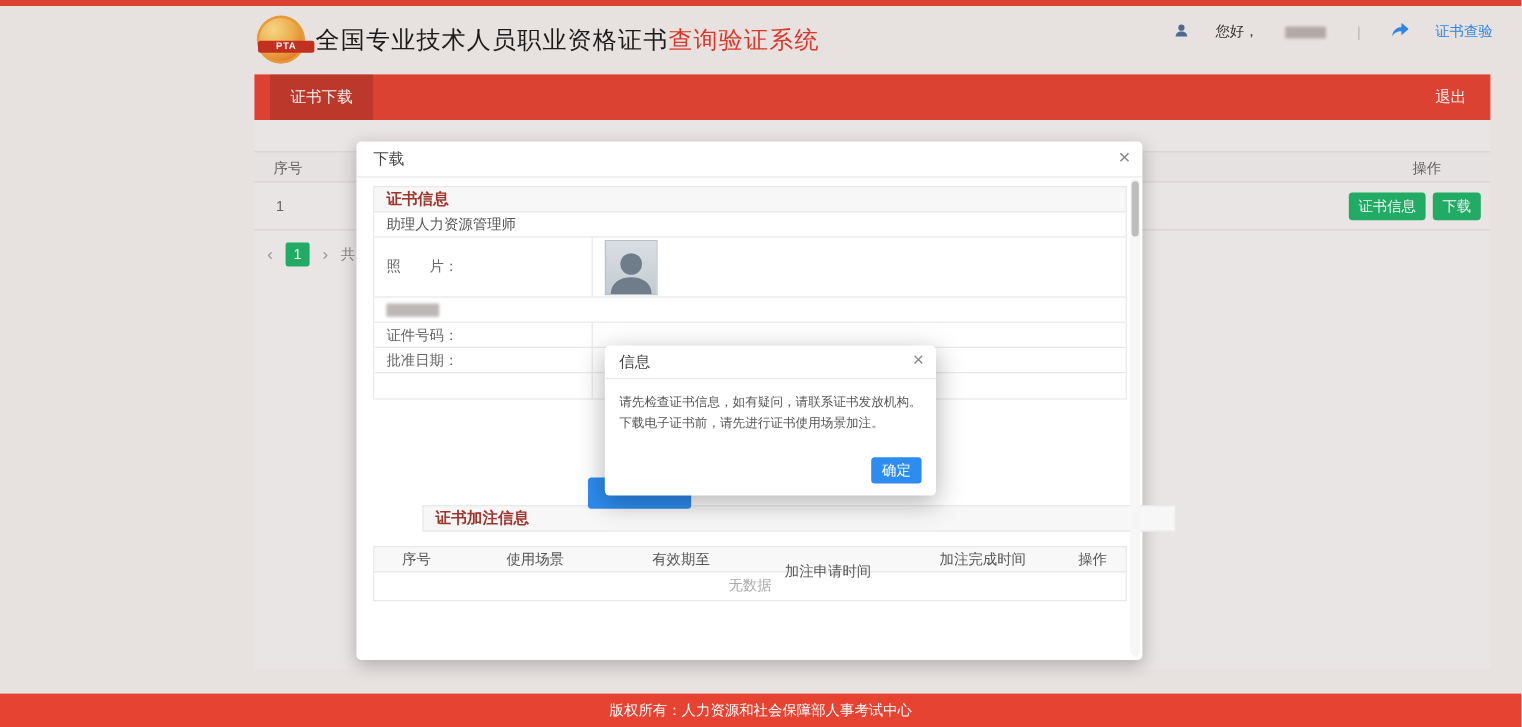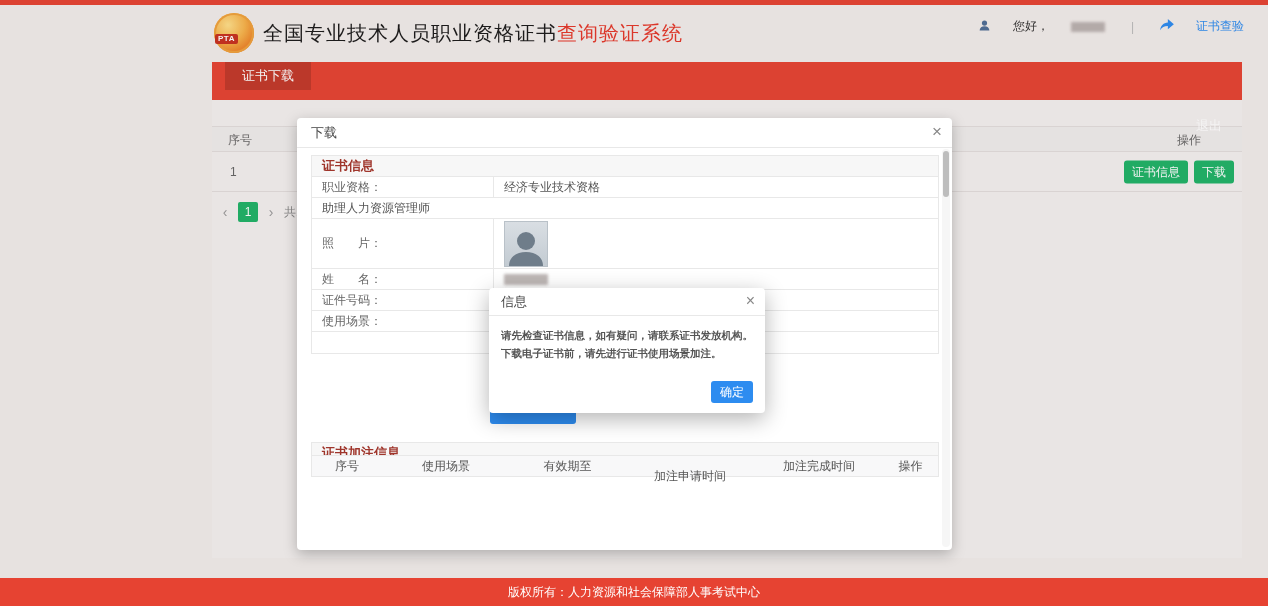--- a/index.html
+++ b/index.html
@@ -6,34 +6,34 @@
   body{font-family:"Liberation Sans","DejaVu Sans",sans-serif;}
   .stage{position:relative;width:1268px;height:606px;background:#f2edeb;overflow:hidden;font-size:12px;color:#555;}
   .topbar{position:absolute;left:0;top:0;width:100%;height:5px;background:#e64332;z-index:2;}
 
   
   .brand{position:absolute;left:214px;top:13px;display:flex;align-items:center;gap:9px;z-index:2;}
   .logo{width:40px;height:40px;border-radius:50%;position:relative;flex:0 0 auto;
         background:radial-gradient(circle at 35% 30%,#ffe08a 0%,#f7b24a 45%,#ef8a2d 70%,#e05a28 100%);
         box-shadow:inset 0 0 0 2px #f0a23c;}
   .logo-text{position:absolute;left:1px;bottom:9px;background:#c8311f;color:#fff;font-size:8px;line-height:10px;
-             padding:0 3px;border-radius:2px;font-weight:bold;letter-spacing:.5px;}
+             padding:0 15px;border-radius:2px;font-weight:bold;letter-spacing:.5px;}
   .title{font-size:20px;font-weight:normal;color:#1a1a1a;letter-spacing:1px;white-space:nowrap;}
   .title .accent{color:#e5382a;}
   .userbar{position:absolute;right:24px;top:18px;display:flex;align-items:center;gap:22px;font-size:12px;color:#333;z-index:2;}
   .redact{background:#a89f9d;filter:blur(1.5px);opacity:.75;border-radius:1px;display:inline-block;}
   .redact-user{width:34px;height:10px;}
   .sep{color:#bbb;margin:0 4px;}
   .verify-link{color:#2d8cf0;cursor:pointer;text-decoration:none;}
 
   
   .nav{position:absolute;left:212px;top:62px;width:1030px;height:38px;background:#e64332;z-index:2;}
-  .nav-tab{position:absolute;left:13px;top:0;height:28px;width:86px;background:rgba(0,0,0,.15);color:#fff;
+  .nav-tab{position:absolute;left:13px;top:0;height:38px;width:86px;background:rgba(0,0,0,.15);color:#fff;
            font-size:13px;display:flex;align-items:center;justify-content:center;cursor:pointer;}
-  .nav-logout{position:absolute;right:20px;top:0;height:38px;display:flex;align-items:center;color:#fff;font-size:13px;cursor:pointer;margin-top:45px;}
+  .nav-logout{position:absolute;right:20px;top:0;height:38px;display:flex;align-items:center;color:#fff;font-size:13px;cursor:pointer;}
 
   
   .panel{position:absolute;left:212px;top:100px;width:1030px;height:458px;background:#f4f1f0;z-index:1;}
   .thead{position:absolute;left:0;top:26px;width:100%;height:26px;box-sizing:border-box;
          border-top:1px solid #e3dedc;border-bottom:1px solid #e3dedc;background:#f0edec;color:#666;}
   .th-index{position:absolute;left:16px;top:0;line-height:26px;}
   .th-action{position:absolute;left:965px;top:0;line-height:26px;}
   .trow{position:absolute;left:0;top:52px;width:100%;height:40px;border-bottom:1px solid #e3dedc;box-sizing:border-box;}
   .cell-index{position:absolute;left:18px;top:0;line-height:40px;color:#666;}
   .row-actions{position:absolute;right:8px;top:50%;transform:translateY(-50%);display:flex;gap:6px;}
@@ -53,21 +53,21 @@
             box-shadow:0 4px 14px rgba(0,0,0,.25);z-index:10;}
   .dm-header{position:absolute;left:0;top:0;width:100%;height:30px;box-sizing:border-box;border-bottom:1px solid #e8e8e8;}
   .dm-title{position:absolute;left:14px;top:0;line-height:30px;font-size:13px;color:#444;}
   .dm-close{position:absolute;right:10px;top:4px;font-size:17px;color:#888;cursor:pointer;line-height:20px;}
   .dm-scrollbar{position:absolute;right:2px;top:31px;width:8px;height:398px;background:#f6f6f6;border-radius:4px;}
   .dm-thumb{position:absolute;left:1px;top:2px;width:6px;height:46px;background:#bdbdbd;border-radius:3px;cursor:pointer;}
 
   .sec-bar{position:absolute;left:14px;width:628px;height:22px;box-sizing:border-box;background:#f7f7f7;
            border:1px solid #e8e8e8;color:#9f352b;font-weight:bold;font-size:13px;line-height:20px;padding-left:10px;}
   .sec-cert{top:37px;}
-  .sec-ann{top:324px;}
+  .sec-ann{top:303px;margin-left:41px;}
 
   .info-table{position:absolute;left:14px;top:59px;width:628px;box-sizing:border-box;
               border-left:1px solid #e8e8e8;border-right:1px solid #e8e8e8;}
   .f-row{display:flex;height:21px;border-bottom:1px solid #e8e8e8;box-sizing:border-box;align-items:center;}
   .f-row.tall{height:50px;justify-content:space-between;}
   .f-row.empty{height:22px;}
   .f-label{width:182px;flex:0 0 auto;align-self:stretch;display:flex;align-items:center;
            border-right:1px solid #e8e8e8;padding-left:10px;box-sizing:border-box;color:#666;}
   .f-value{flex:1;padding-left:10px;color:#555;display:flex;align-items:center;}
   .photo{width:42px;height:44px;background:linear-gradient(#d9dee3,#c3cbd2);border:1px solid #b9c1c8;
@@ -83,26 +83,26 @@
   .ann-header span:nth-child(1){width:70px;}
   .ann-header span:nth-child(2){width:128px;}
   .ann-header span:nth-child(3){width:115px;}
   .ann-header span:nth-child(4){width:130px;margin-top:20px;}
   .ann-header span:nth-child(5){width:128px;}
   .ann-header span:nth-child(6){flex:1;}
   .ann-empty{position:absolute;left:14px;top:359px;width:628px;height:24px;box-sizing:border-box;
              border:1px solid #e8e8e8;border-top:none;color:#aaa;display:flex;align-items:center;justify-content:center;}
 
   
-  .modal-info{position:absolute;left:489px;top:288px;width:276px;height:125px;background:#fff;border-radius:4px;
+  .modal-info{position:absolute;left:504px;top:288px;width:276px;height:125px;background:#fff;border-radius:4px;
               box-shadow:0 6px 22px rgba(0,0,0,.3);z-index:20;overflow:hidden;}
   .im-header{position:absolute;left:0;top:0;width:100%;height:28px;box-sizing:border-box;border-bottom:1px solid #e8e8e8;}
   .im-title{position:absolute;left:12px;top:0;line-height:28px;font-size:13px;color:#444;}
   .im-close{position:absolute;right:10px;top:3px;font-size:16px;color:#888;cursor:pointer;line-height:20px;}
-  .im-body{position:absolute;left:12px;right:6px;top:38px;font-size:10.5px;color:#555;line-height:18px;white-space:nowrap;overflow:hidden;font-weight:bold;}
+  .im-body{position:absolute;left:12px;right:6px;top:38px;font-size:10.5px;color:#555;line-height:18px;white-space:nowrap;overflow:hidden;}
   .btn-ok{position:absolute;right:12px;bottom:10px;width:42px;height:22px;background:#2d8cf0;color:#fff;border:none;
           border-radius:3px;font-size:12px;font-family:inherit;cursor:pointer;}
 
   
   .footer{position:absolute;left:0;top:578px;width:100%;height:28px;background:#e64332;color:#fff;
           display:flex;align-items:center;justify-content:center;font-size:12px;z-index:6;}
 </style>
 </head>
 <body>
 
@@ -165,69 +165,65 @@
   <div class="modal-dl">
     <div class="dm-header">
       <span class="dm-title">下载</span>
       <span class="dm-close">×</span>
     </div>
 
     <div class="sec-bar sec-cert">证书信息</div>
 
     <div class="info-table">
       <div class="f-row">
-        <div class="f-label">职业资格：</div>
-        <div class="f-value">经济专业技术资格</div>
-      </div>
-      <div class="f-row">
         <div class="f-value">助理人力资源管理师</div>
       </div>
       <div class="f-row tall">
         <div class="f-label">照　　片：</div>
         <div class="f-value">
           <div class="photo">
             <svg width="42" height="40" viewBox="0 0 42 40">
                 <circle cx="21" cy="15" r="9" fill="#6f7d8a"></circle>
                 <path d="M4 40c0-9 7.5-14 17-14s17 5 17 14z" fill="#6f7d8a"></path>
               </svg>
           </div>
         </div>
       </div>
       <div class="f-row">
-        <div class="f-label">姓　　名：</div>
         <div class="f-value">
             <span class="redact redact-name"></span>
           </div>
       </div>
       <div class="f-row">
         <div class="f-label">证件号码：</div>
         <div class="f-value"></div>
       </div>
       <div class="f-row">
-        <div class="f-label">使用场景：</div>
+        <div class="f-label">批准日期：</div>
         <div class="f-value"></div>
       </div>
       <div class="f-row empty">
         <div class="f-label"></div>
         <div class="f-value"></div>
       </div>
     </div>
 
     <button class="annotate-btn"></button>
 
     <div class="sec-bar sec-ann">证书加注信息</div>
 
     <div class="ann-header">
       <span>序号</span>
       <span>使用场景</span>
       <span>有效期至</span>
       <span>加注申请时间</span>
       <span>加注完成时间</span>
       <span>操作</span>
     </div>
+    <div class="ann-empty">无数据</div>
 
     <div class="dm-scrollbar">
       <div class="dm-thumb"></div>
     </div>
   </div>
 
   <div class="modal-info">
     <div class="im-header">
       <span class="im-title">信息</span>
       <span class="im-close">×</span>

